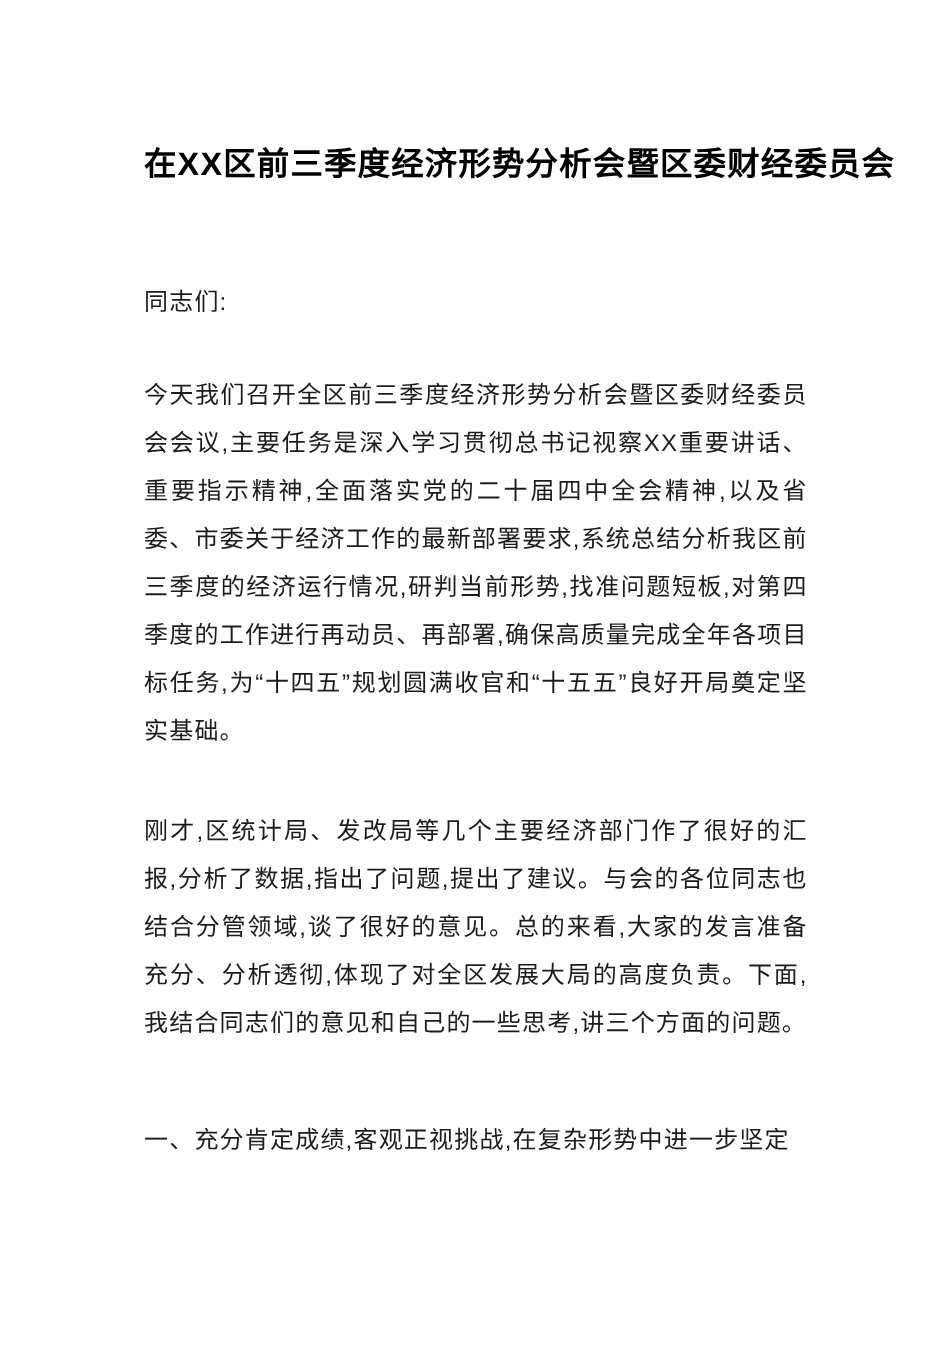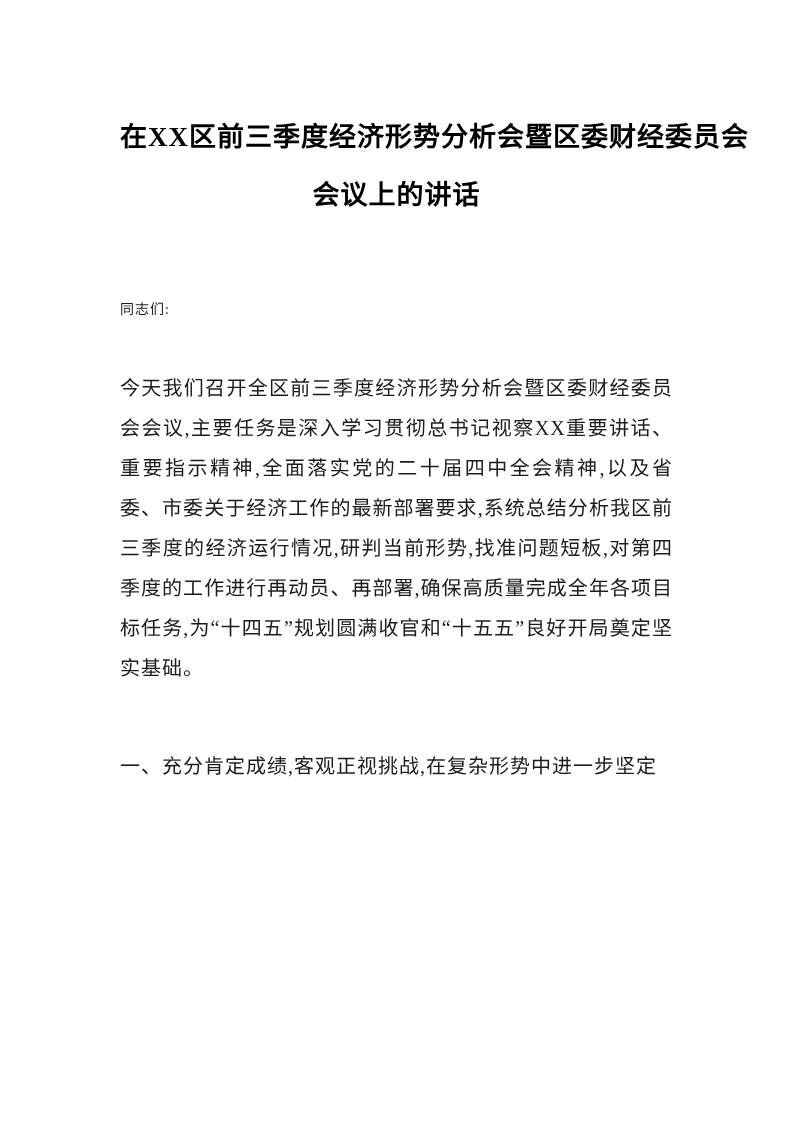--- a/index.html
+++ b/index.html
@@ -8,40 +8,40 @@
     background: #ffffff;
   }
   .page {
     position: relative;
     width: 793px;
     height: 1122px;
     margin: 0 auto;
     background: #ffffff;
     box-sizing: border-box;
     padding: 108px 120px 0 120px;
-    font-family: Liberation Serif, serif;
+    font-family: Liberation Sans, sans-serif;
     color: #1c1c1c;
     overflow: hidden;
   }
   .doc-title {
     margin: 0;
     font-size: 27px;
     font-weight: 700;
     color: #000000;
     text-align: center;
     line-height: 58px;
     letter-spacing: 1px;
   }
   .title-line {
     display: block;
     white-space: nowrap;
   }
   .salutation {
     margin: 66px 0 0 0;
-    font-size: 14px;
+    font-size: 20px;
     line-height: 40px;
     letter-spacing: 1px;
   }
   .body-para {
     margin: 38px 0 0 0;
     font-size: 20px;
     line-height: 40px;
     text-align: justify;
     text-justify: inter-character;
     letter-spacing: 1px;
@@ -57,23 +57,23 @@
     overflow: hidden;
   }
 </style>
 </head>
 <body>
 
 <div class="page">
 
   <h1 class="doc-title">
     <span class="title-line">在XX区前三季度经济形势分析会暨区委财经委员会</span>
-    <span class="title-line">会议上的讲话</span>
   </h1>
 
   <p class="salutation">同志们:</p>
 
   <p class="body-para p1">今天我们召开全区前三季度经济形势分析会暨区委财经委员会会议,主要任务是深入学习贯彻总书记视察XX重要讲话、重要指示精神,全面落实党的二十届四中全会精神,以及省委、市委关于经济工作的最新部署要求,系统总结分析我区前三季度的经济运行情况,研判当前形势,找准问题短板,对第四季度的工作进行再动员、再部署,确保高质量完成全年各项目标任务,为“十四五”规划圆满收官和“十五五”良好开局奠定坚实基础。</p>
 
+  <p class="body-para p2">刚才,区统计局、发改局等几个主要经济部门作了很好的汇报,分析了数据,指出了问题,提出了建议。与会的各位同志也结合分管领域,谈了很好的意见。总的来看,大家的发言准备充分、分析透彻,体现了对全区发展大局的高度负责。下面,我结合同志们的意见和自己的一些思考,讲三个方面的问题。</p>
 
   <p class="body-para section-heading">一、充分肯定成绩,客观正视挑战,在复杂形势中进一步坚定</p>
 
 </div>
 
 </body></html>

